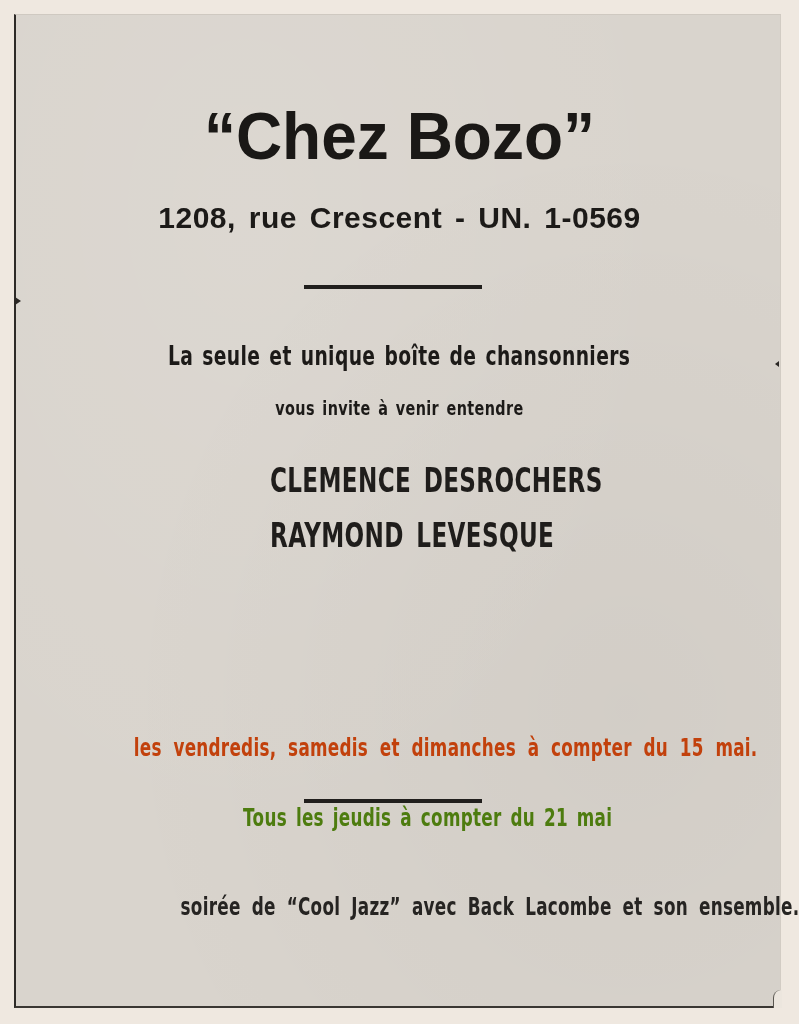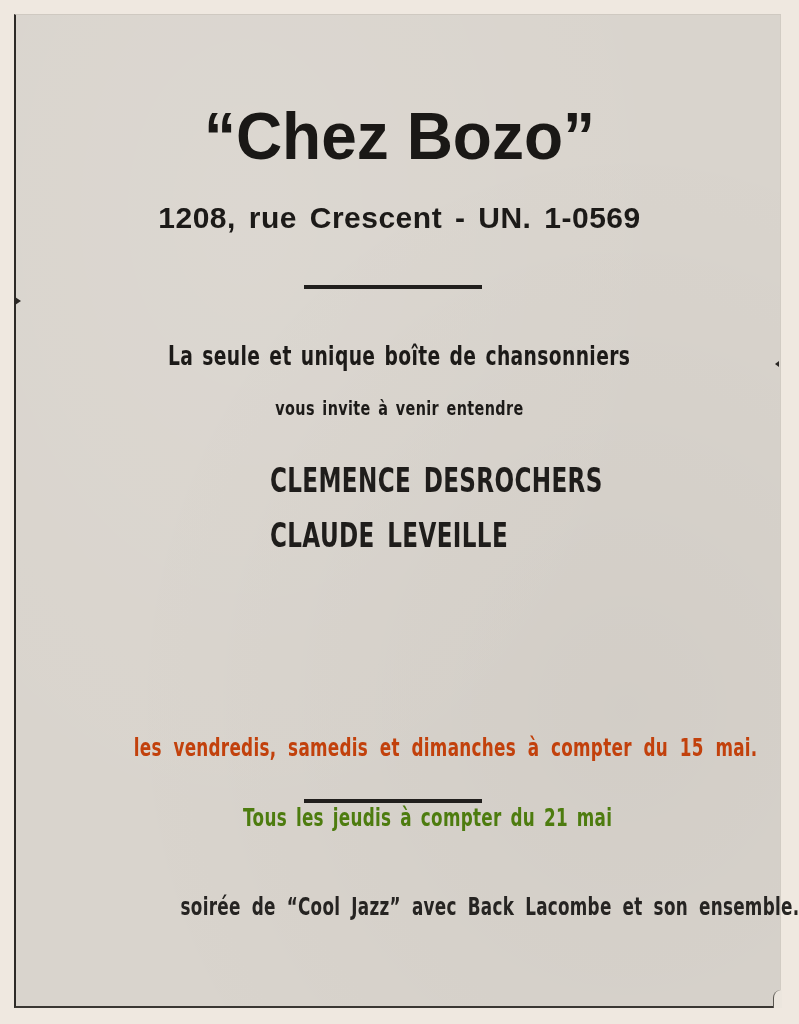--- a/index.html
+++ b/index.html
@@ -171,21 +171,21 @@
 
 <div class="line intro1">
   <span class="condensed">La seule et unique boîte de chansonniers</span>
 </div>
 <div class="line intro2">
   <span class="condensed">vous invite à venir entendre</span>
 </div>
 
 <div class="artists">
   <div class="artist"><span>CLEMENCE DESROCHERS</span></div>
-  <div class="artist"><span>CLAUDE LEVEILLE</span></div>
+  <div class="artist"><span>RAYMOND LEVESQUE</span></div>
 </div>
 
 <div class="line schedule">
   <span class="condensed">les vendredis, samedis et dimanches à compter du 15 mai.</span>
 </div>
 
 <div class="rule r2"></div>
 
 <div class="line jazz1">
   <span class="condensed">Tous les jeudis à compter du 21 mai</span>

